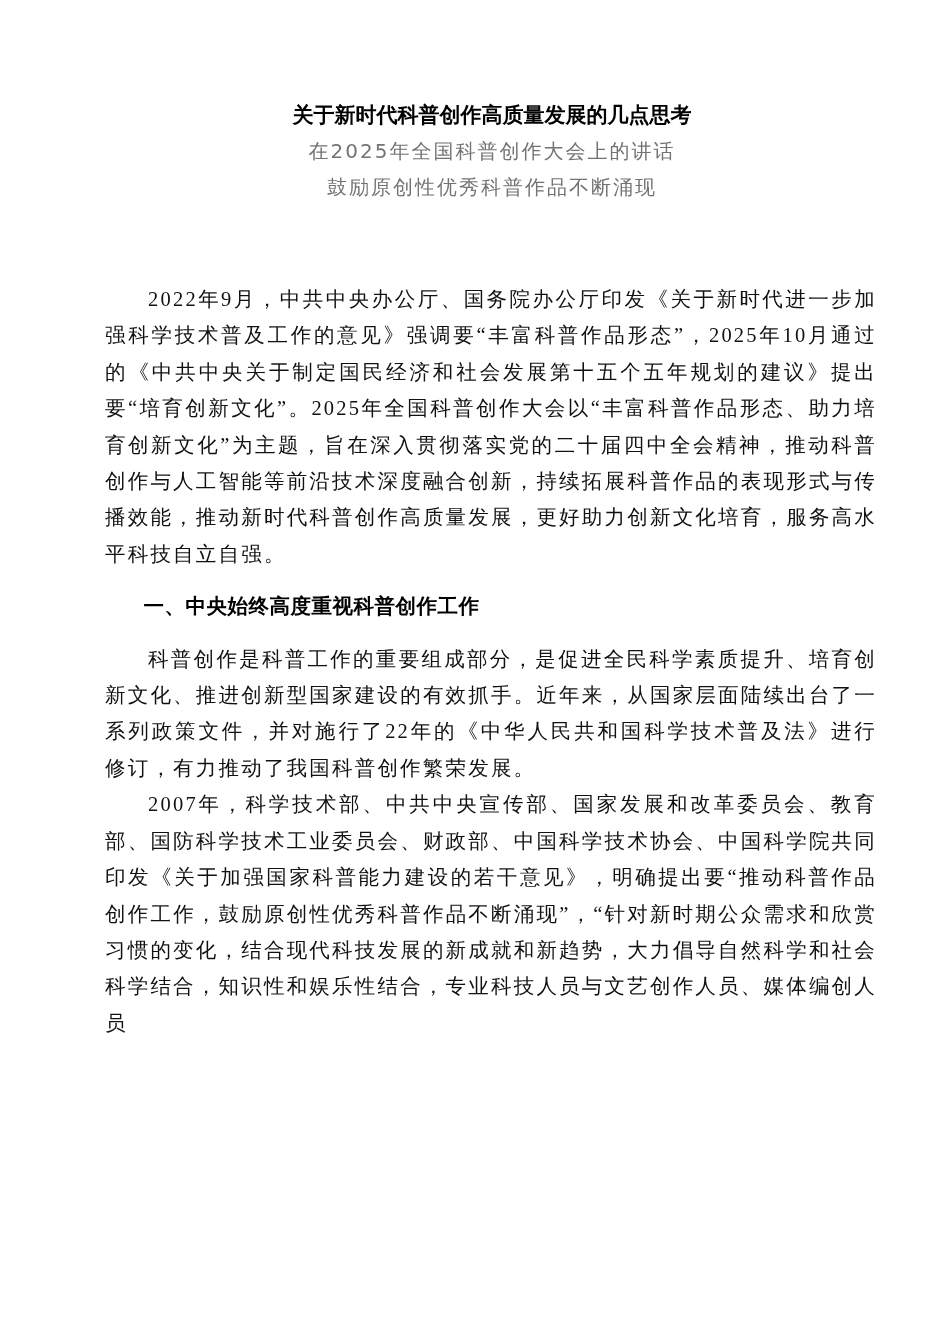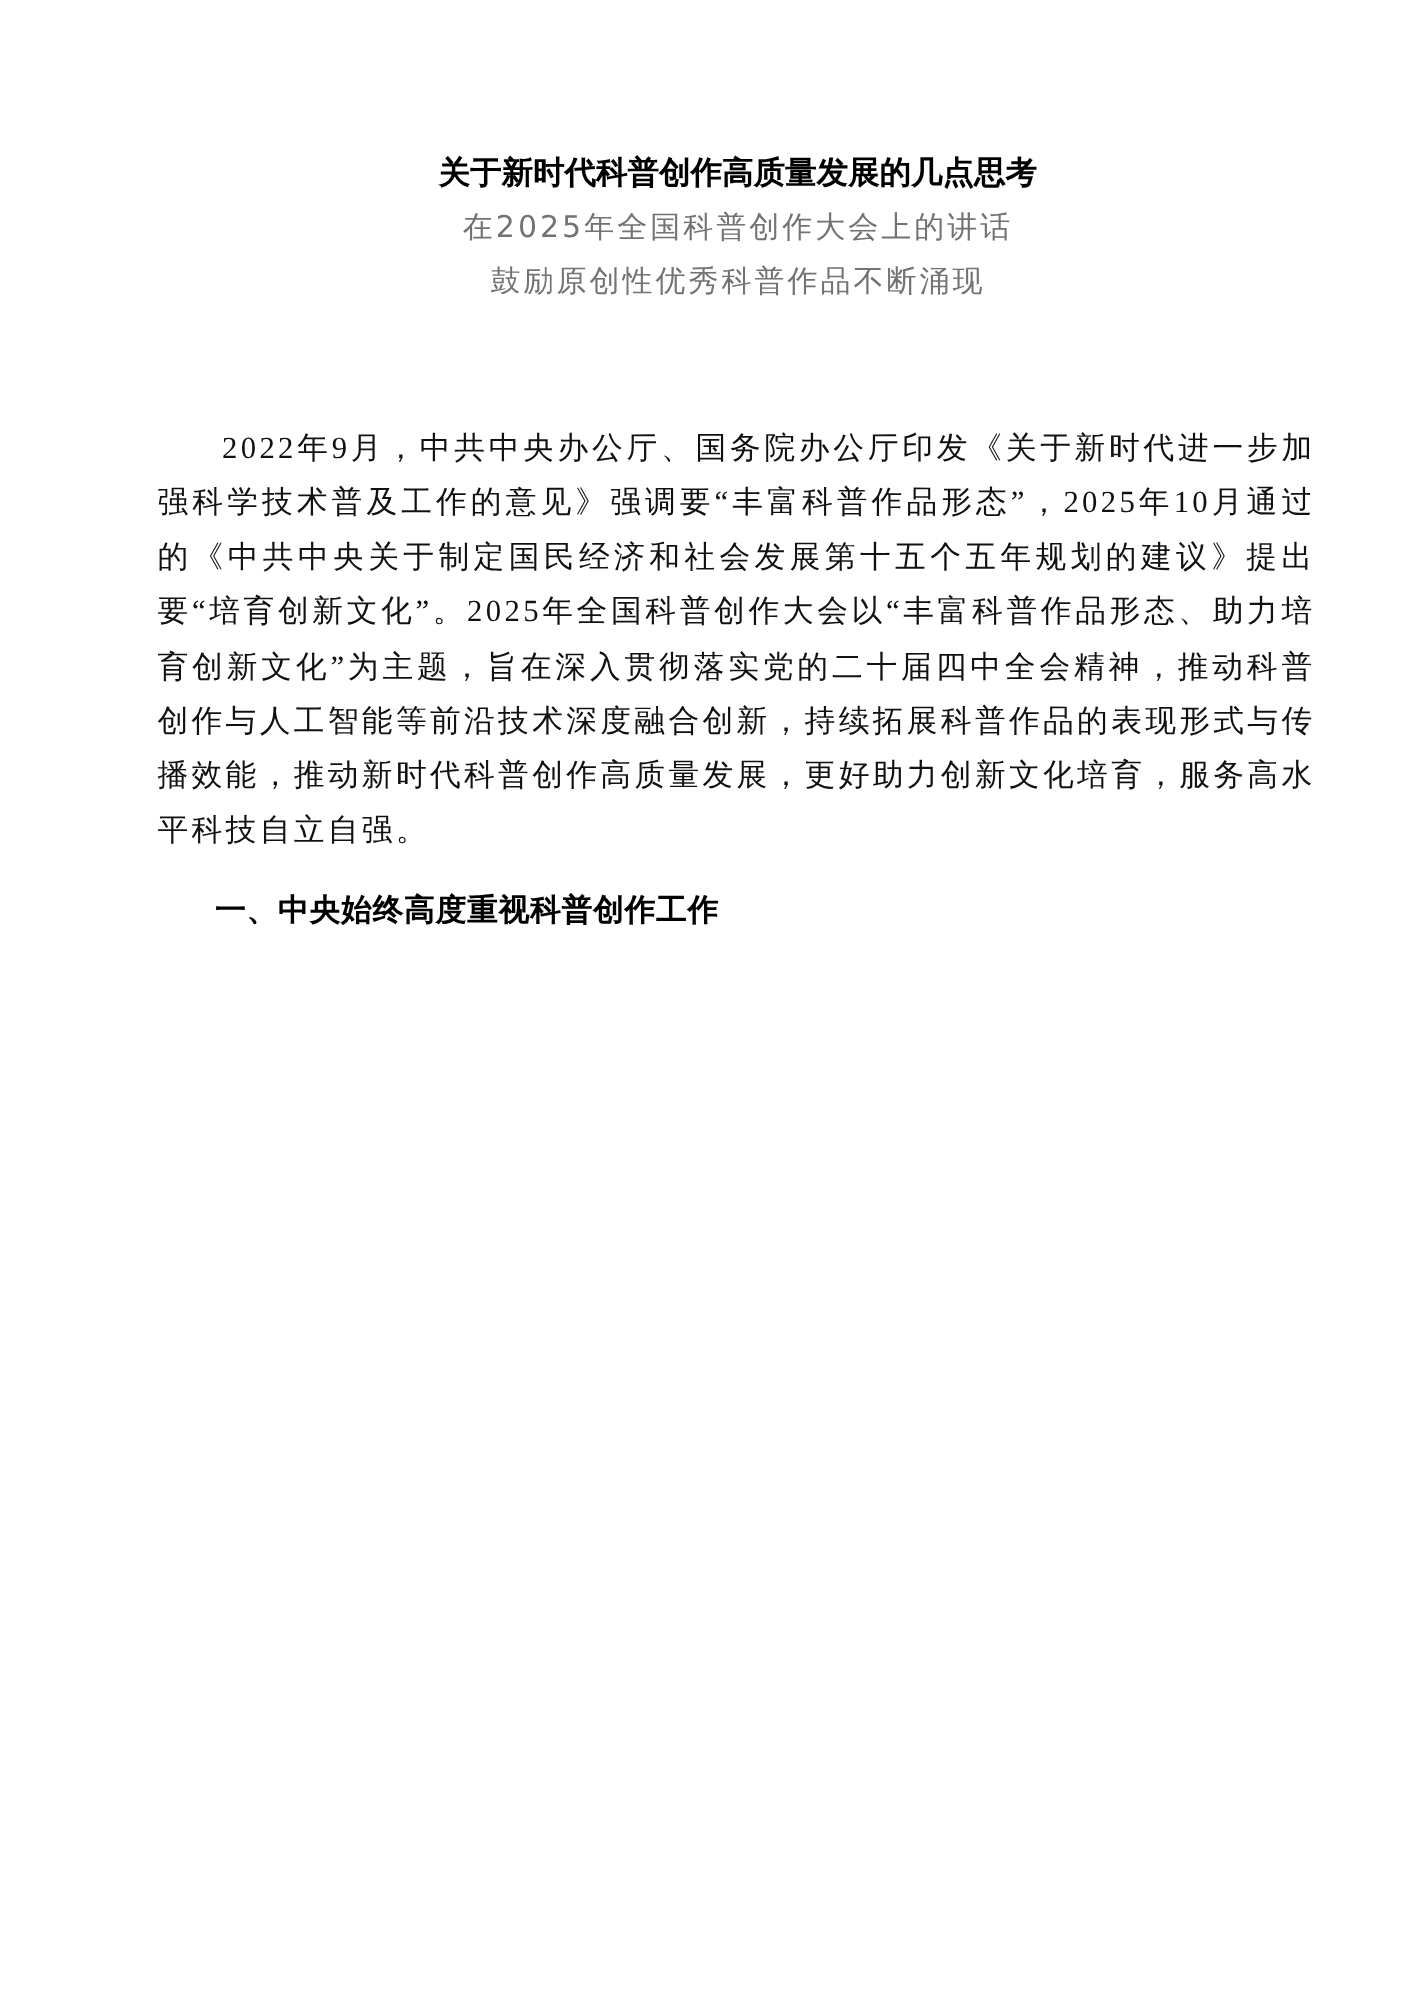--- a/index.html
+++ b/index.html
@@ -35,14 +35,16 @@
 <body>
 
 <div class="page">
   <div class="title">关于新时代科普创作高质量发展的几点思考</div>
   <div class="subline sub1">在2025年全国科普创作大会上的讲话</div>
   <div class="subline sub2">鼓励原创性优秀科普作品不断涌现</div>
 
   <div class="body">
     <p>2022年9月，中共中央办公厅、国务院办公厅印发《关于新时代进一步加强科学技术普及工作的意见》强调要“丰富科普作品形态”，2025年10月通过的《中共中央关于制定国民经济和社会发展第十五个五年规划的建议》提出要“培育创新文化”。2025年全国科普创作大会以“丰富科普作品形态、助力培育创新文化”为主题，旨在深入贯彻落实党的二十届四中全会精神，推动科普创作与人工智能等前沿技术深度融合创新，持续拓展科普作品的表现形式与传播效能，推动新时代科普创作高质量发展，更好助力创新文化培育，服务高水平科技自立自强。</p>
     <h2>一、中央始终高度重视科普创作工作</h2>
+    <p>科普创作是科普工作的重要组成部分，是促进全民科学素质提升、培育创新文化、推进创新型国家建设的有效抓手。近年来，从国家层面陆续出台了一系列政策文件，并对施行了22年的《中华人民共和国科学技术普及法》进行修订，有力推动了我国科普创作繁荣发展。</p>
+    <p>2007年，科学技术部、中共中央宣传部、国家发展和改革委员会、教育部、国防科学技术工业委员会、财政部、中国科学技术协会、中国科学院共同印发《关于加强国家科普能力建设的若干意见》，明确提出要“推动科普作品创作工作，鼓励原创性优秀科普作品不断涌现”，“针对新时期公众需求和欣赏习惯的变化，结合现代科技发展的新成就和新趋势，大力倡导自然科学和社会科学结合，知识性和娱乐性结合，专业科技人员与文艺创作人员、媒体编创人员</p>
   </div>
 </div>
 
 </body></html>

